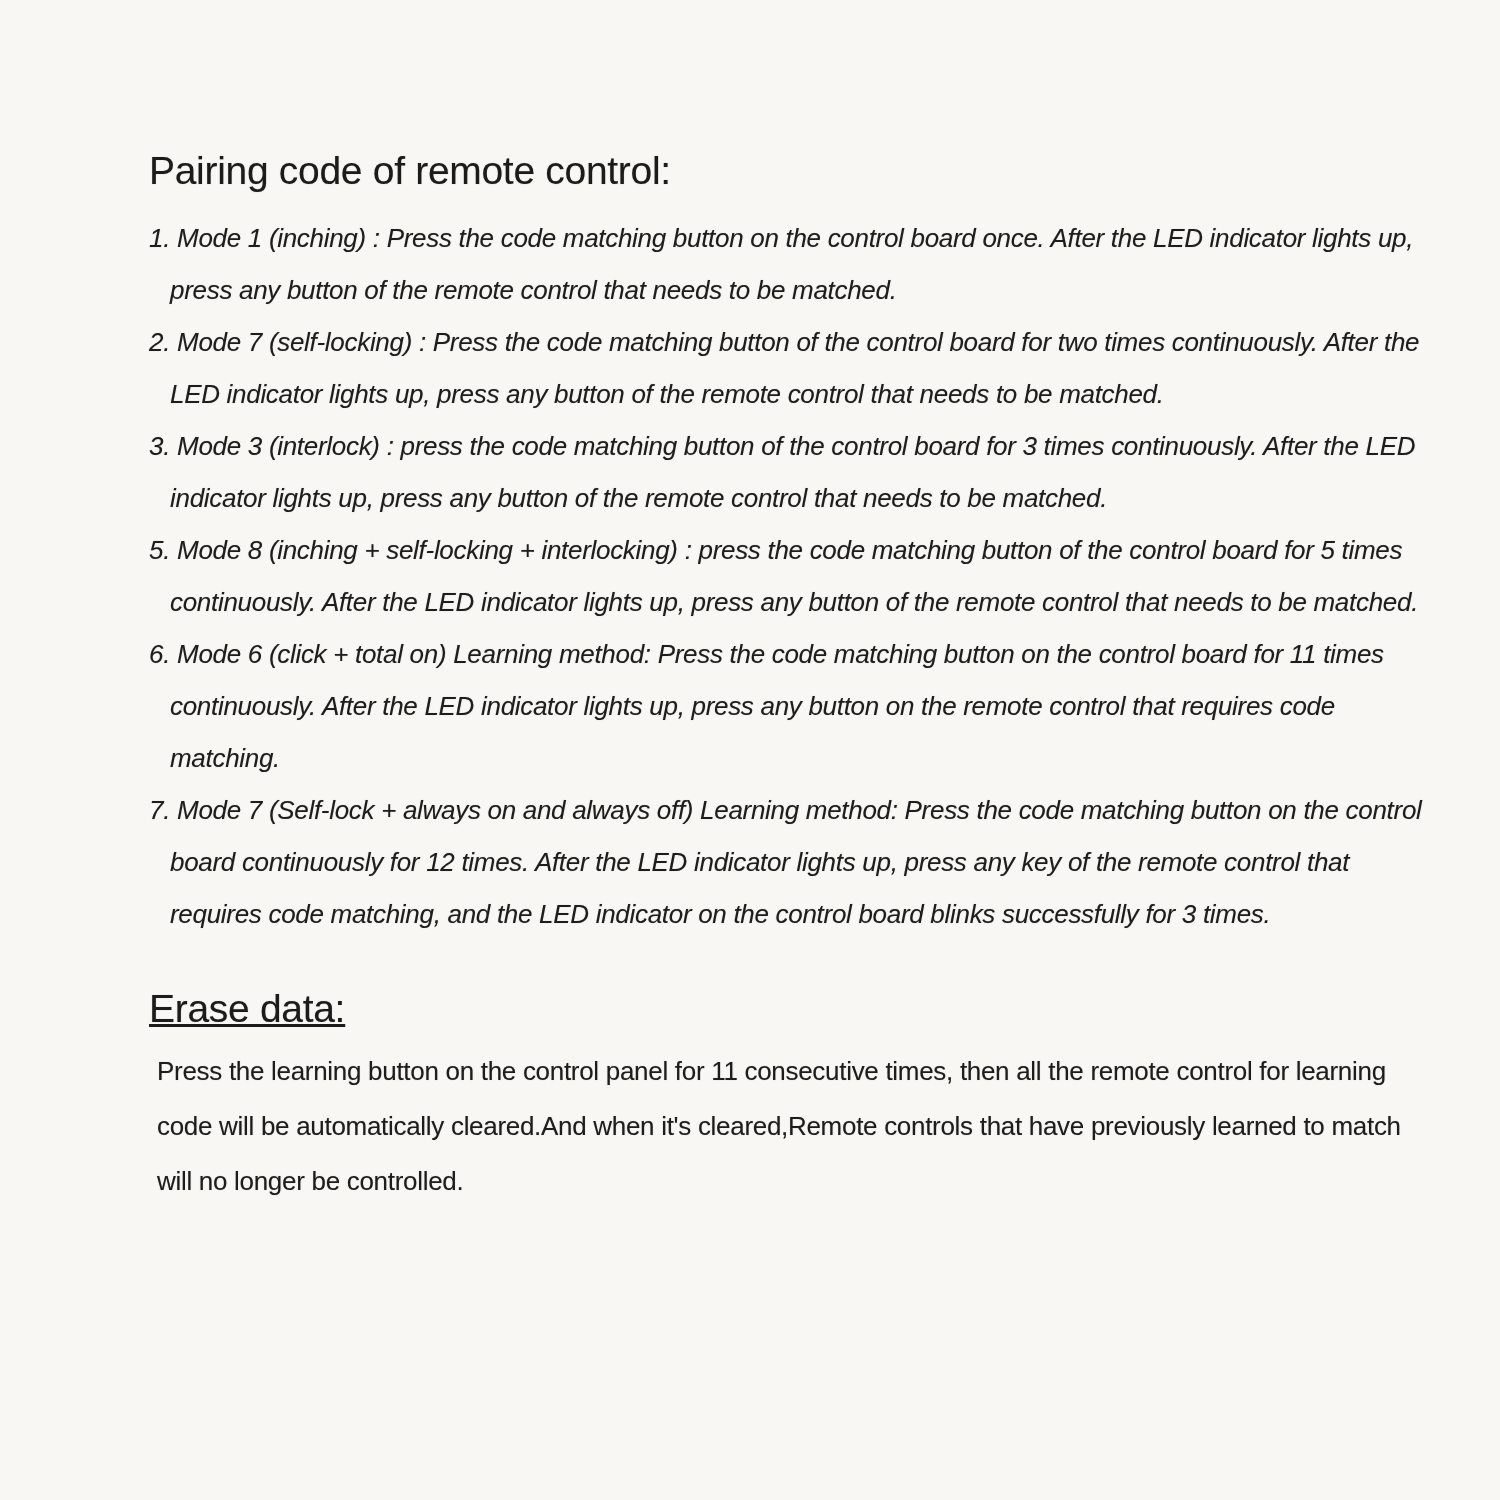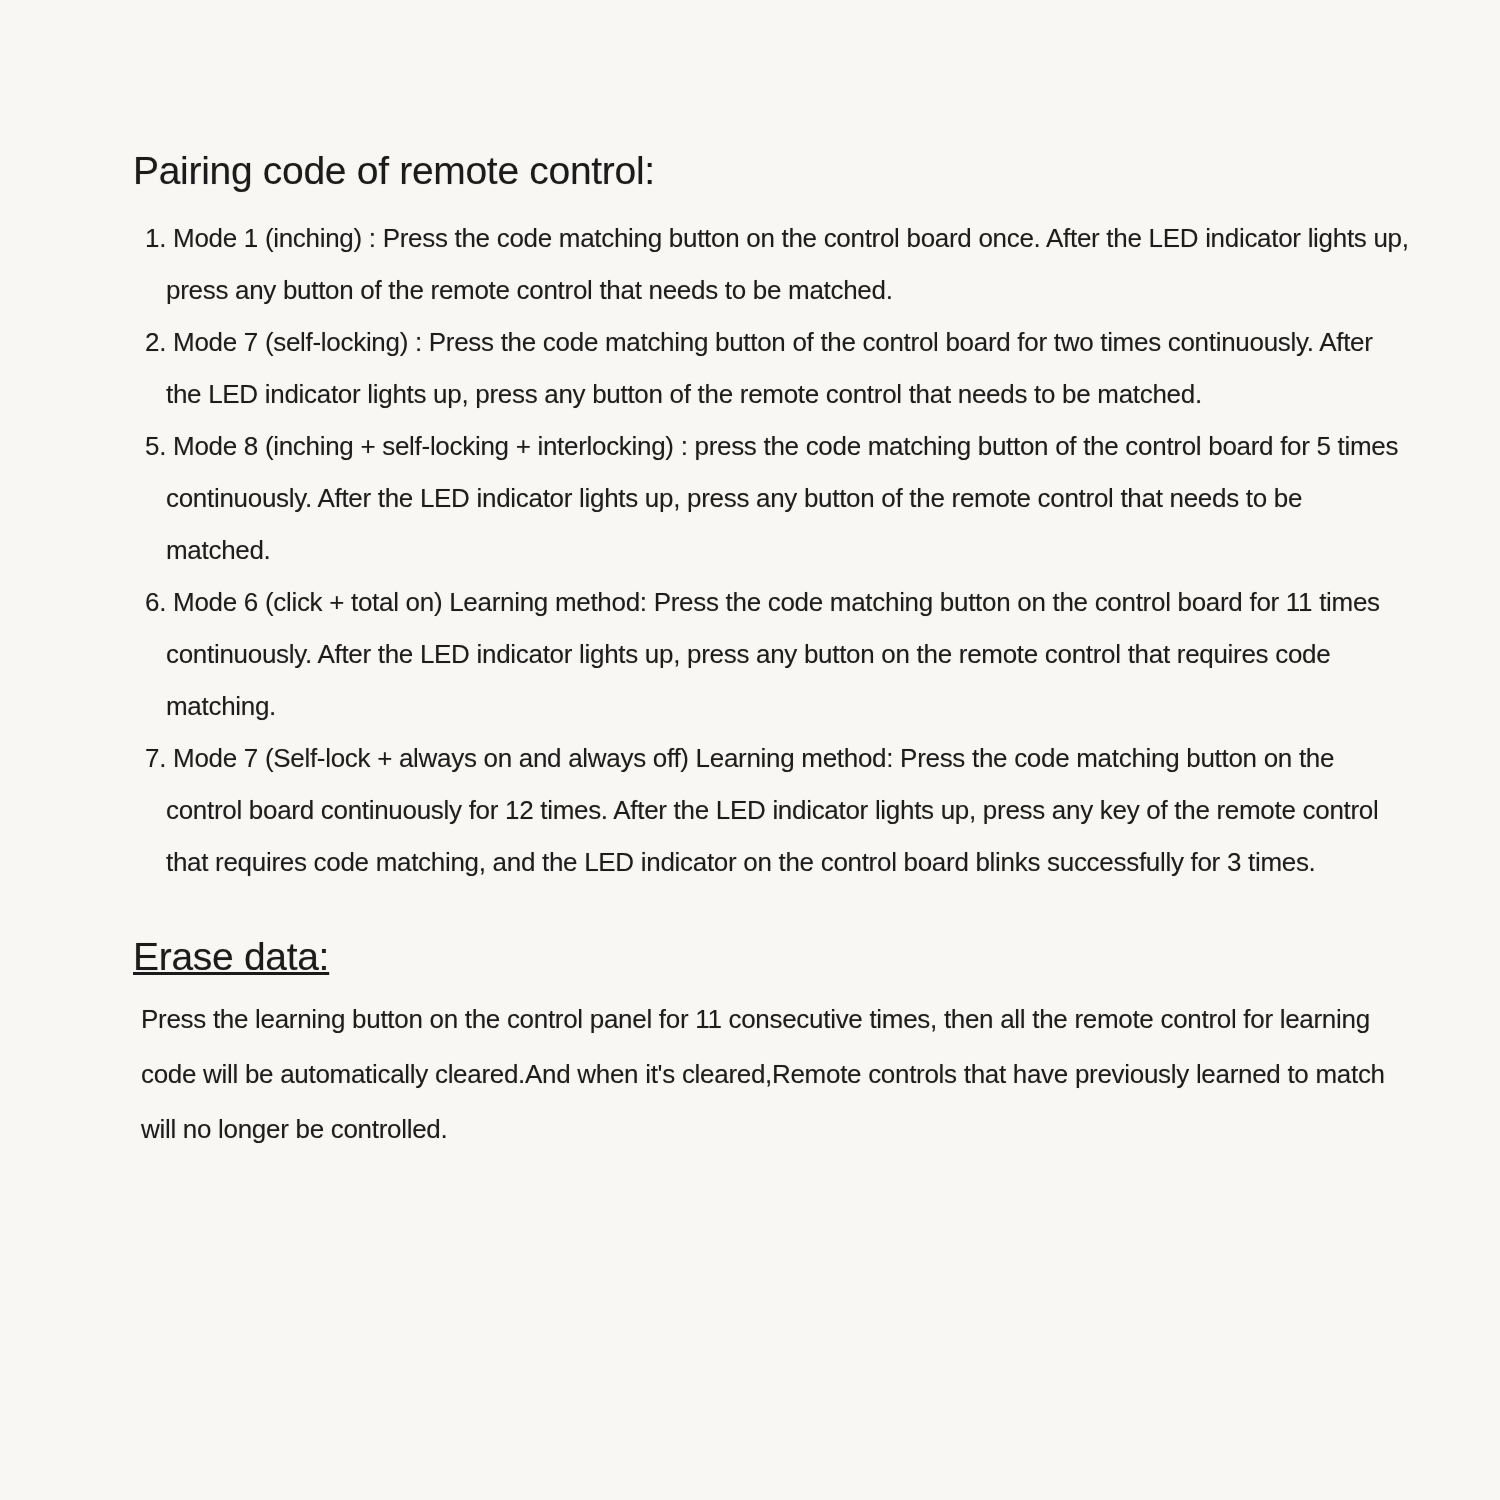--- a/index.html
+++ b/index.html
@@ -15,37 +15,38 @@
     overflow: hidden;
   }
   .page {
     position: relative;
     width: 1500px;
     height: 1500px;
     background: #f8f7f3;
   }
   .content {
     position: absolute;
-    left: 133px;
+    left: 149px;
     top: 146px;
     width: 1290px;
   }
   .section-title {
     font-size: 39px;
     font-weight: 400;
     line-height: 50px;
     margin: 0 0 16px 0;
     letter-spacing: -0.3px;
     color: #1b1b1b;
     text-shadow: 0 0 1px rgba(30,30,30,0.35);
   }
   .mode-list {
     list-style: none;
-    margin: 12px;
+    margin: 0;
     padding: 0;
+    font-style: italic;
   }
   .mode-item {
     font-size: 26px;
     line-height: 52px;
     letter-spacing: -0.3px;
     padding-left: 21px;
     text-indent: -21px;
     text-shadow: 0 0 1px rgba(30,30,30,0.3);
   }
   .erase-title {
@@ -65,20 +66,21 @@
 <body>
 
 <div class="page">
   <div class="content">
 
     <h1 class="section-title">Pairing code of remote control:</h1>
 
     <ol class="mode-list">
       <li class="mode-item"><span>1.</span> <span>Mode 1 (inching) : Press the code matching button on the control board once. After the LED indicator lights up, press any button of the remote control that needs to be matched.</span></li>
       <li class="mode-item"><span>2.</span> <span>Mode 7 (self-locking) : Press the code matching button of the control board for two times continuously. After the LED indicator lights up, press any button of the remote control that needs to be matched.</span></li>
+      <li class="mode-item"><span>3.</span> <span>Mode 3 (interlock) : press the code matching button of the control board for 3 times continuously. After the LED indicator lights up, press any button of the remote control that needs to be matched.</span></li>
       <li class="mode-item"><span>5.</span> <span>Mode 8 (inching + self-locking + interlocking) : press the code matching button of the control board for 5 times continuously. After the LED indicator lights up, press any button of the remote control that needs to be matched.</span></li>
       <li class="mode-item"><span>6.</span> <span>Mode 6 (click + total on) Learning method: Press the code matching button on the control board for 11 times continuously. After the LED indicator lights up, press any button on the remote control that requires code matching.</span></li>
       <li class="mode-item"><span>7.</span> <span>Mode 7 (Self-lock + always on and always off) Learning method: Press the code matching button on the control board continuously for 12 times. After the LED indicator lights up, press any key of the remote control that requires code matching, and the LED indicator on the control board blinks successfully for 3 times.</span></li>
     </ol>
 
     <h1 class="section-title erase-title">Erase data:</h1>
 
     <p class="erase-body">Press the learning button on the control panel for 11 consecutive times, then all the remote control for learning code will be automatically cleared.And when it's cleared,Remote controls that have previously learned to match will no longer be controlled.</p>
 
   </div>

